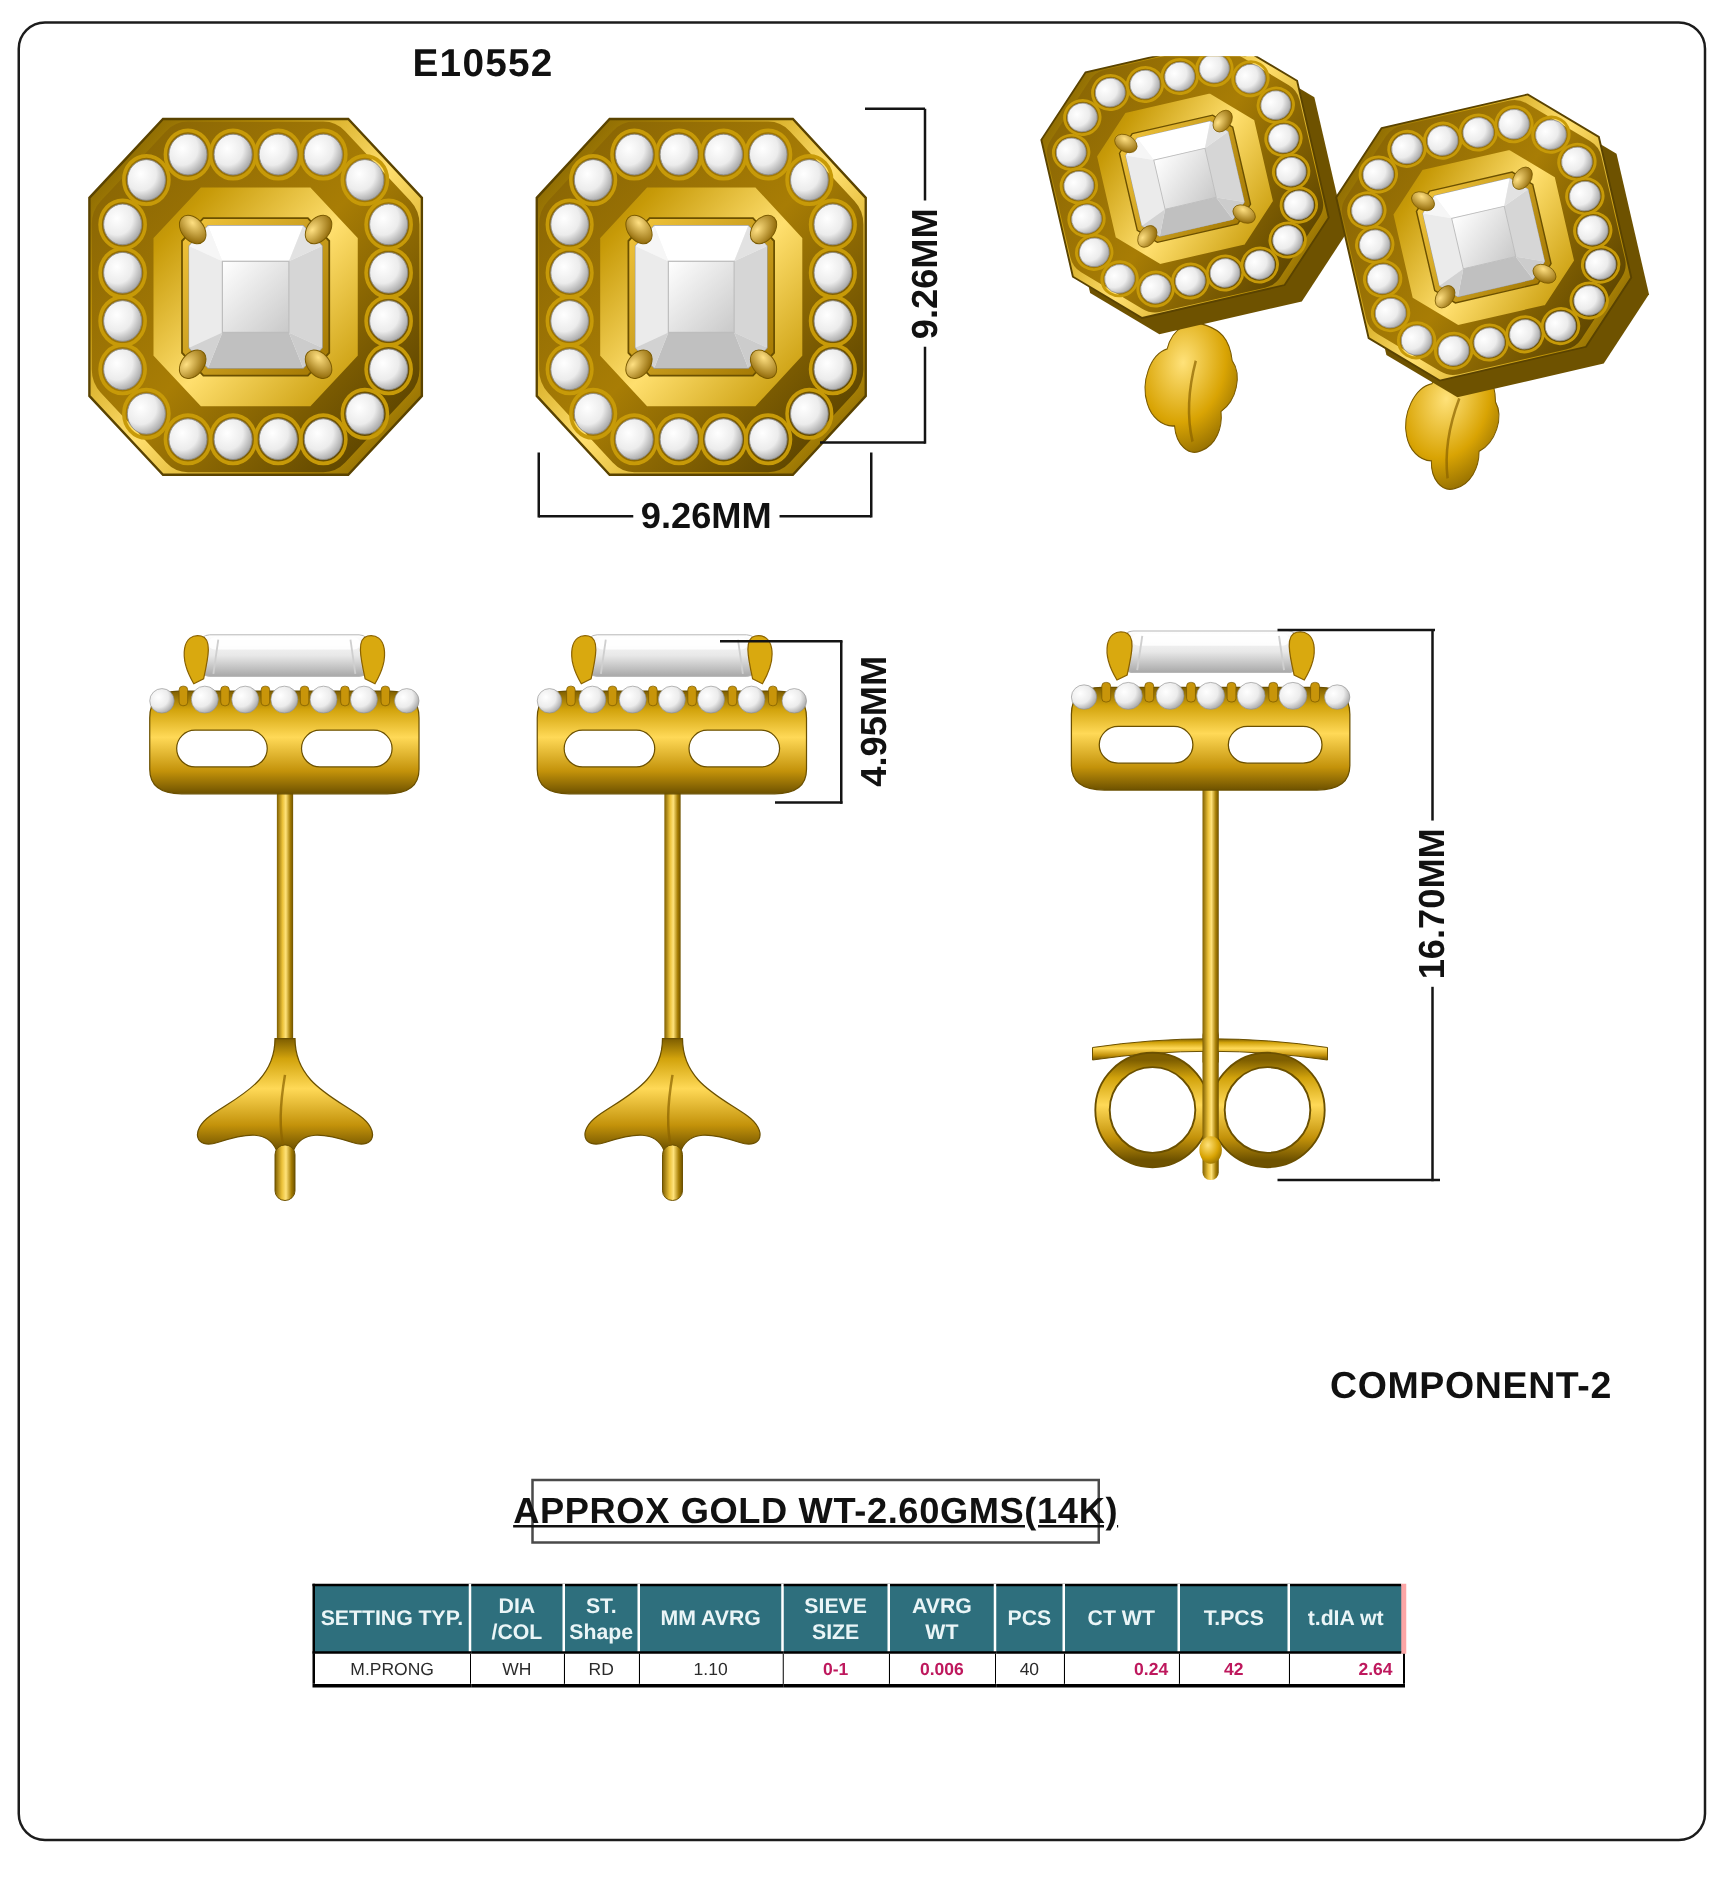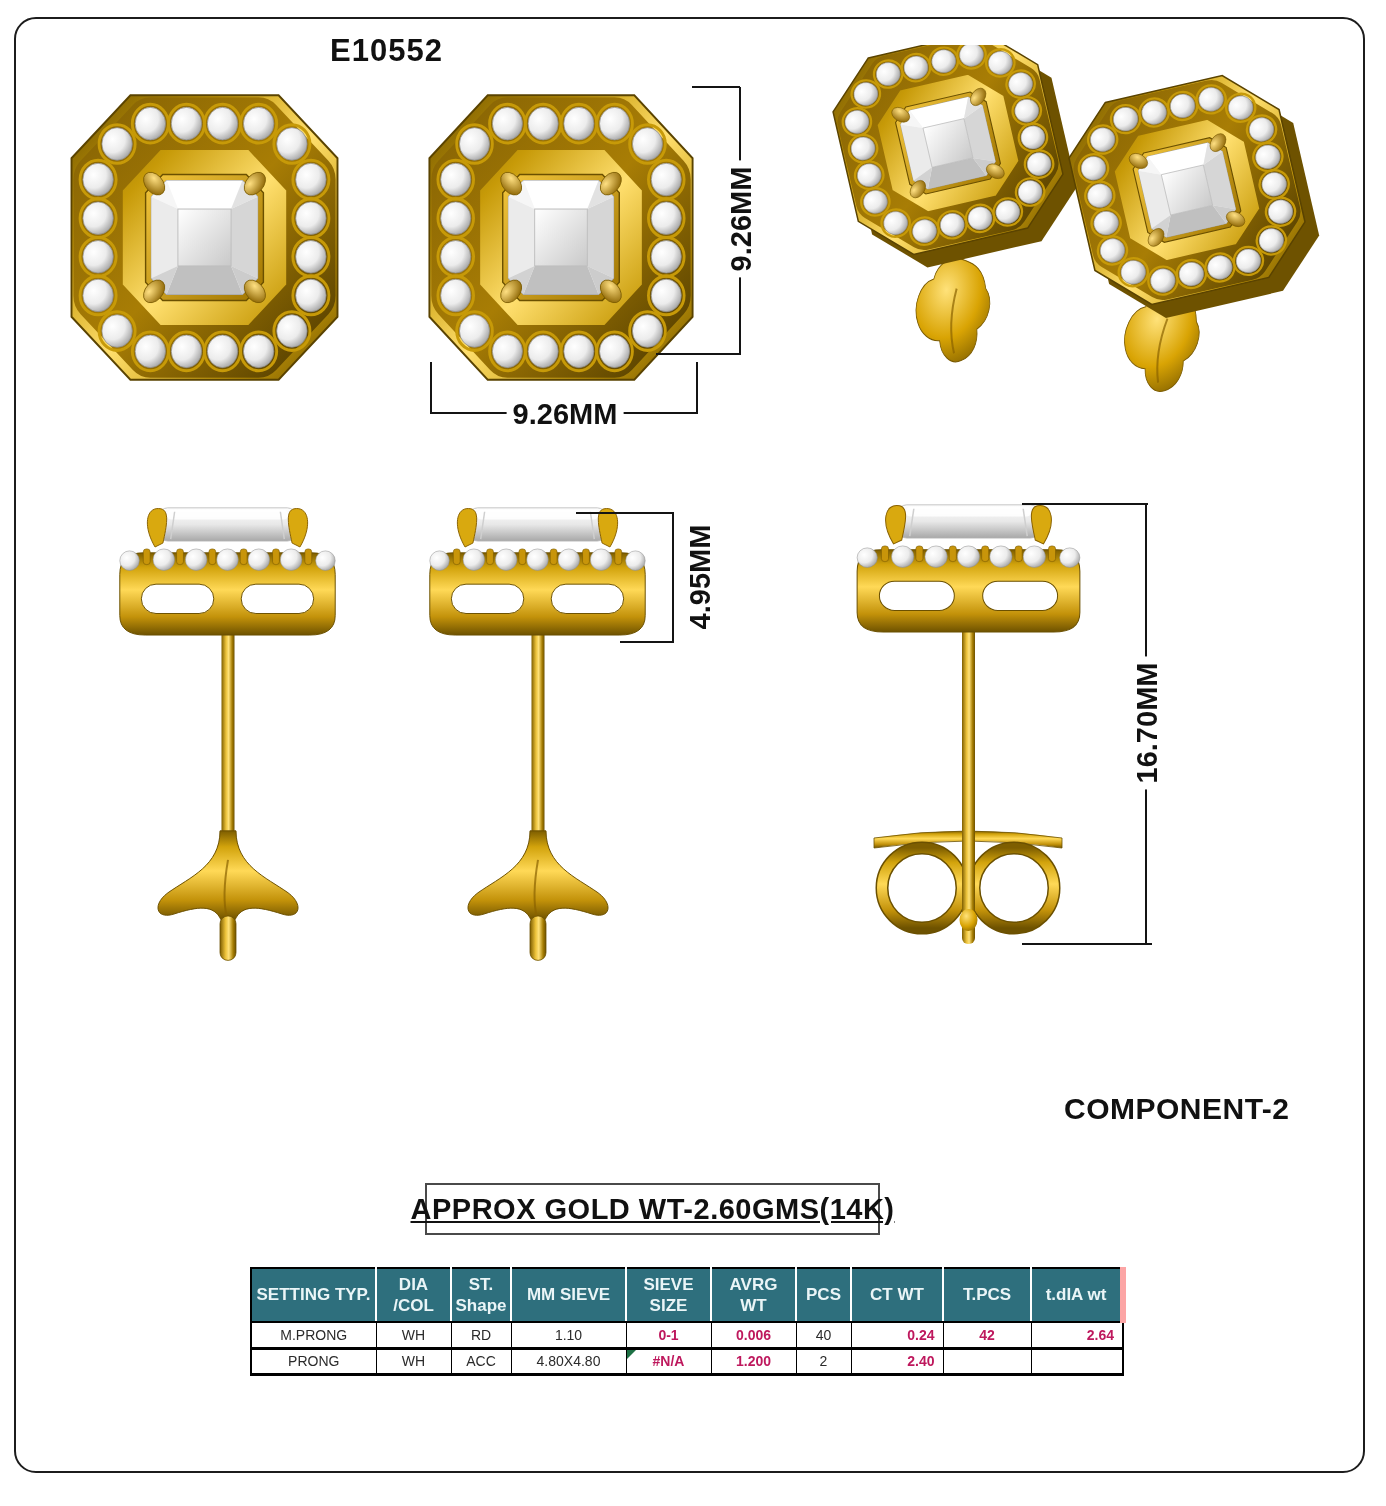--- a/index.html
+++ b/index.html
@@ -44,21 +44,21 @@
     position:absolute; left:250px; top:1257px; border-collapse:collapse;
     table-layout:fixed; width:872px;margin-top:10px;
   }
   .spec-table th {
     background:#2E6F7D; color:#EAF5F7; font-size:17px; font-weight:bold;
     text-align:center; vertical-align:middle; white-space:pre-line; line-height:1.25;
     border-right:2px solid #ffffff; border-top:2px solid #000; border-bottom:2px solid #000;
     height:54px; padding:0 2px; box-sizing:border-box;
   }
   .spec-table th:first-child { border-left:2px solid #000; }
-  .spec-table th:last-child  { border-right:6px solid #fca5a5; }
+  .spec-table th:last-child  { border-right:4px solid #fca5a5; }
   .spec-table td {
     background:#ffffff; font-size:14px; color:#2b2b2b; text-align:center;
     border-left:1.5px solid #000; border-right:1.5px solid #000; border-bottom:3px solid #000;
     height:26px; padding:0 2px; position:relative; box-sizing:border-box;
     overflow:hidden; white-space:nowrap;
   }
   .spec-table td.b  { font-weight:bold; color:#be185d; }
   .spec-table td.r  { text-align:right; padding-right:8px; }
   .spec-table tr td:first-child { border-left:2px solid #000; }
   .spec-table tr td:last-child  { border-right:2px solid #000; }
@@ -339,21 +339,21 @@
       <col style="width:88px">
         <col style="width:92px">
     </colgroup>
     <thead>
       <tr>
         <th>SETTING TYP.</th>
         <th>DIA
 /COL</th>
         <th>ST.
 Shape</th>
-        <th>MM SIEVE</th>
+        <th>MM AVRG</th>
         <th>SIEVE
 SIZE</th>
         <th>AVRG
 WT</th>
         <th>PCS</th>
         <th>CT WT</th>
         <th>T.PCS</th>
         <th>t.dIA wt</th>
       </tr>
     </thead>
@@ -363,30 +363,16 @@
         <td>WH</td>
         <td>RD</td>
         <td>1.10</td>
         <td class="b">0-1</td>
         <td class="b">0.006</td>
         <td>40</td>
         <td class="b r">0.24</td>
         <td class="b">42</td>
         <td class="b r">2.64</td>
       </tr>
-      <tr>
-        <td>PRONG</td>
-        <td>WH</td>
-        <td>ACC</td>
-        <td>4.80X4.80</td>
-        <td class="b">
-          <span class="err-flag"></span><span>#N/A</span>
-        </td>
-        <td class="b">1.200</td>
-        <td>2</td>
-        <td class="b r">2.40</td>
-        <td class="b"></td>
-        <td class="b r"></td>
-      </tr>
     </tbody>
   </table>
 
 </div>
 
 </body></html>

